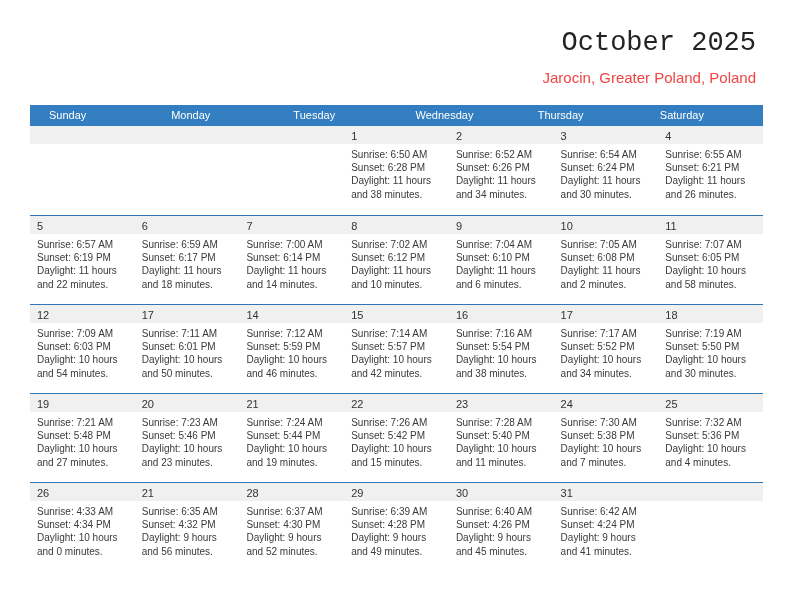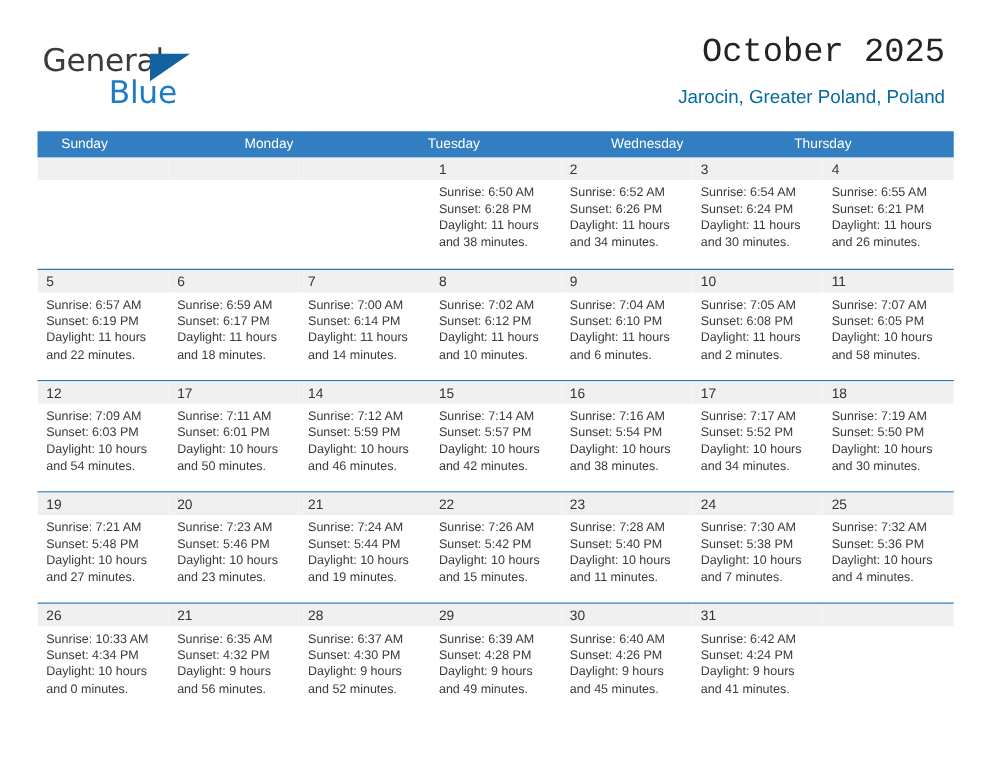--- a/index.html
+++ b/index.html
@@ -76,21 +76,21 @@
     font-size: 27px;
     color: #232323;
     font-weight: 400;
     line-height: 34px;
     white-space: nowrap;
     font-family: Liberation Mono, monospace;
   }
   .location {
     margin-top: 8px;
     font-size: 15px;
-    color: #0369a1;
+    color: #ef4444;
     font-weight: 400;
     line-height: 19px;
     white-space: nowrap;
   }
 
   
   .calendar {
     position: absolute;
     left: 30px;
     top: 105px;
@@ -149,41 +149,37 @@
     white-space: nowrap;
   }
 </style>
 </head>
 <body>
 
 <div class="page">
 
   <div class="header">
 
-    <div class="logo">
-      <span class="logo-general">General</span>
-      <span class="logo-tri"></span>
-      <span class="logo-blue">Blue</span>
-    </div>
 
     <div class="title-block">
       <div class="month-title">October 2025</div>
       <div class="location">Jarocin, Greater Poland, Poland</div>
     </div>
 
   </div>
 
   <div class="calendar">
 
     <div class="dow-row">
       <div class="dow">Sunday</div>
       <div class="dow">Monday</div>
       <div class="dow">Tuesday</div>
       <div class="dow">Wednesday</div>
       <div class="dow">Thursday</div>
+      <div class="dow">Saturday</div>
     </div>
 
     <div id="weeks-container">
         <div class="week first">
           <div class="cell empty">
             <div class="daynum-band"><span class="daynum"></span></div>
           </div>
           <div class="cell empty">
             <div class="daynum-band"><span class="daynum"></span></div>
           </div>
@@ -419,21 +415,21 @@
               <div>Sunset: 5:36 PM</div>
               <div>Daylight: 10 hours</div>
               <div>and 4 minutes.</div>
             </div>
           </div>
         </div>
         <div class="week">
           <div class="cell">
             <div class="daynum-band"><span class="daynum">26</span></div>
             <div class="info">
-              <div>Sunrise: 10:33 AM</div>
+              <div>Sunrise: 4:33 AM</div>
               <div>Sunset: 4:34 PM</div>
               <div>Daylight: 10 hours</div>
               <div>and 0 minutes.</div>
             </div>
           </div>
           <div class="cell">
             <div class="daynum-band"><span class="daynum">21</span></div>
             <div class="info">
               <div>Sunrise: 6:35 AM</div>
               <div>Sunset: 4:32 PM</div>

